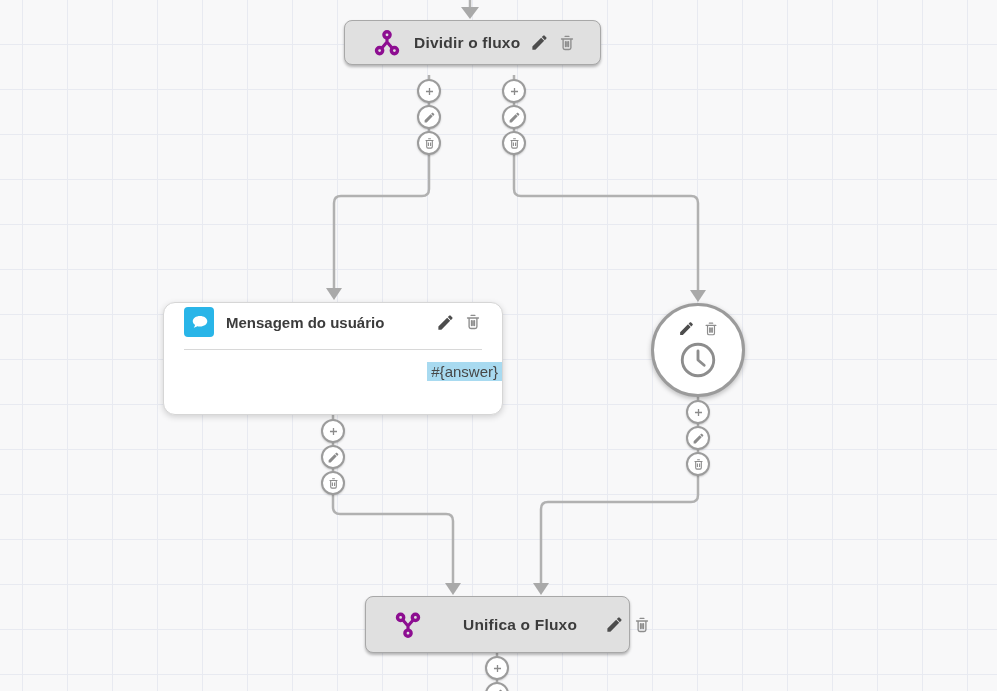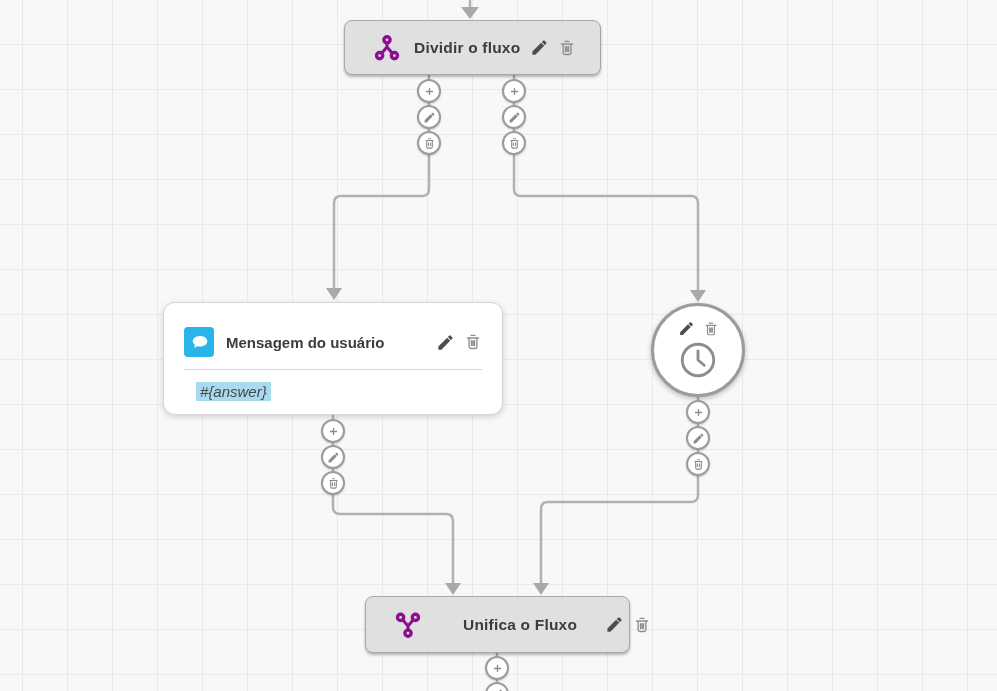--- a/index.html
+++ b/index.html
@@ -31,25 +31,25 @@
   .actrow { display:flex; align-items:center; margin-left:auto; gap:9px; }
   .act-edit { width:19px; height:19px; color:#4d4d4d; cursor:pointer; display:flex; }
   .act-del  { width:18px; height:18px; color:#8d8d8d; cursor:pointer; display:flex; }
 
   
   .card {
     position:absolute; left:163px; top:302px; width:340px; height:113px;
     background:#ffffff; border:1px solid #d6d6d6; border-radius:12px;
     box-shadow:0 2px 6px rgba(0,0,0,.16); cursor:pointer;
   }
-  .card-header { display:flex; align-items:center; padding:24px 20px 12px 20px; }
+  .card-header { display:flex; align-items:center; padding:4px 20px 12px 20px; }
   .chat-icon { width:30px; height:30px; border-radius:4px; background:#29b5e8; display:flex; align-items:center; justify-content:center; flex:0 0 auto; }
   .card-title { font-size:15px; font-weight:bold; color:#3c3c3c; margin-left:12px; white-space:nowrap; }
   .divider { border-top:1px solid #d8d8d8; margin:0 20px; }
-  .card-body { text-align:left; padding-top:13px; font-size:15px; font-style:italic; color:#474747;padding-left:32px; }
+  .card-body { text-align:right; padding-top:13px; font-size:15px; color:#474747;padding-left:32px; }
   .hl { background:#a8daf0; padding:1px 4px; }
 
   
   .timer {
     position:absolute; left:651px; top:303px; width:94px; height:94px;
     background:#ffffff; border:3.5px solid #9b9b9b; border-radius:50%;
     box-shadow:0 2px 5px rgba(0,0,0,.25);
     display:flex; flex-direction:column; align-items:center; padding-top:14px; cursor:pointer;
   }
   .timer .actrow { margin-left:0; gap:8px; }
@@ -83,21 +83,21 @@
 
     <path class="cline" d="M333 415 V507 Q333 514 340 514 H446 Q453 514 453 521 V583"></path>
     <polygon class="ahead" points="445,583 461,583 453,595"></polygon>
 
     <path class="cline" d="M698 397 V495 Q698 502 691 502 H548 Q541 502 541 509 V583"></path>
     <polygon class="ahead" points="533,583 549,583 541,595"></polygon>
 
     <path class="cline" d="M497 653 V691"></path>
   </svg>
 
-  <div class="gnode" style="left:344px; top:20px; width:257px; height:55px;">
+  <div class="gnode" style="left:344px; top:20px; width:257px; height:45px;">
     <span class="nicon">
       <svg viewBox="0 0 28 28" width="28" height="28" fill="none" stroke="#8d0e91">
         <circle cx="14" cy="5.8" r="3.1" stroke-width="3.4"></circle>
         <circle cx="6.6" cy="21.6" r="3.1" stroke-width="3.4"></circle>
         <circle cx="21.4" cy="21.6" r="3.1" stroke-width="3.4"></circle>
         <path d="M14 9.2 V13 M14 13 L8.9 18.9 M14 13 L19.1 18.9" stroke-width="3.1"></path>
       </svg>
     </span>
     <span class="ntitle">Dividir o fluxo</span>
     <span class="actrow">

